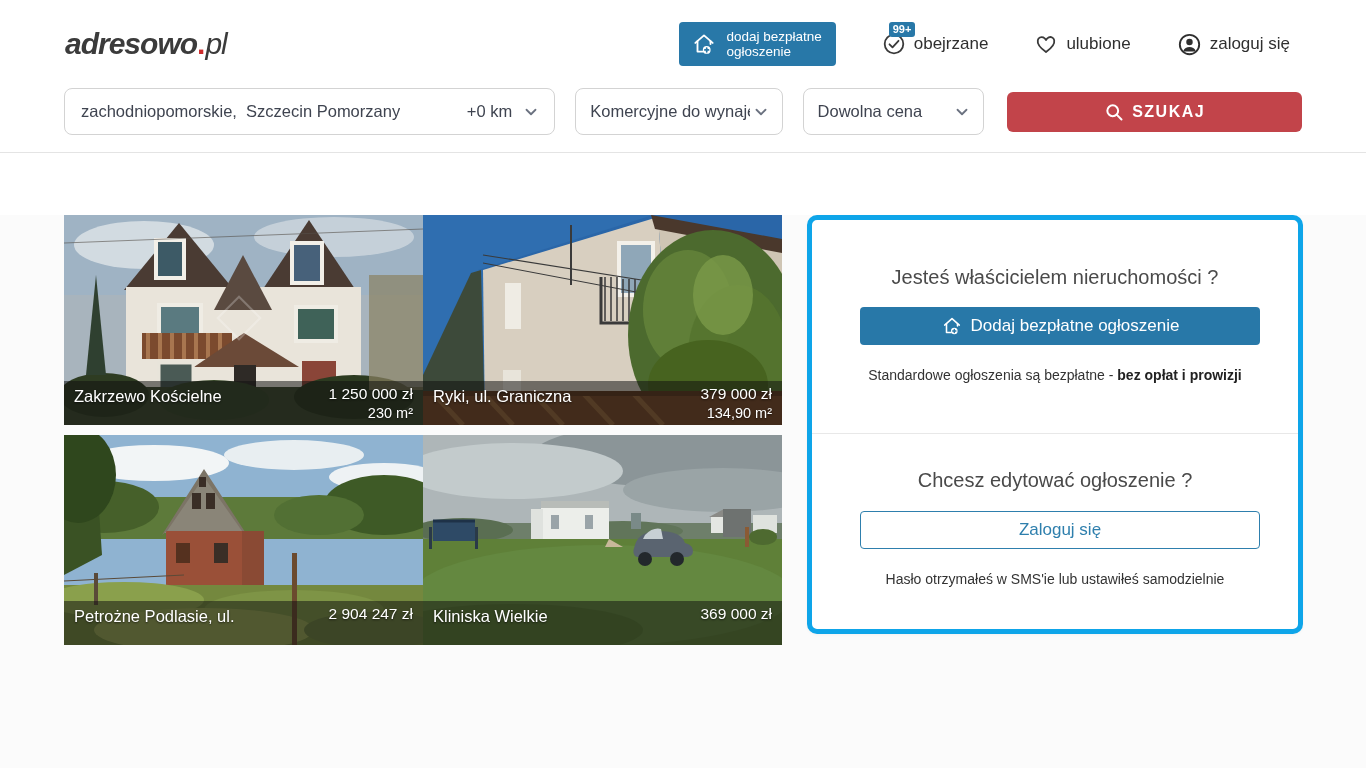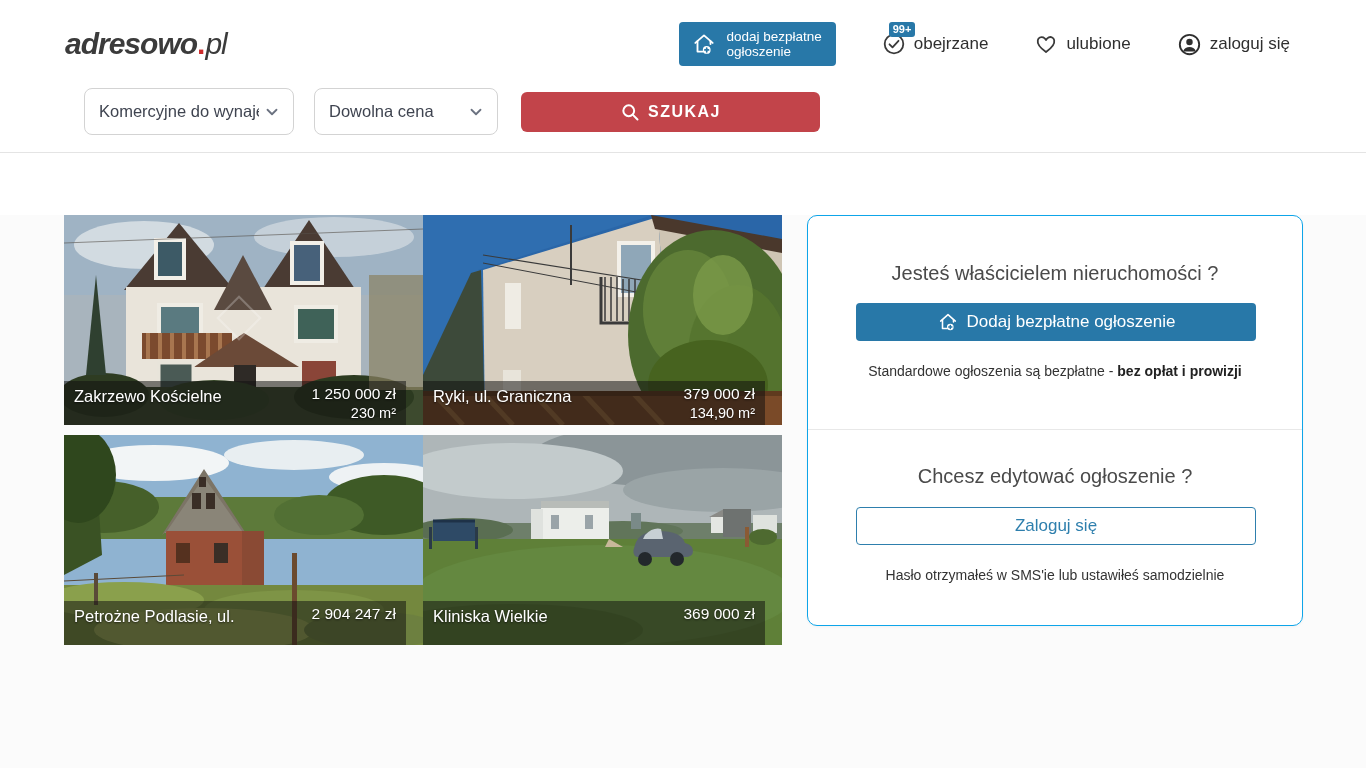--- a/index.html
+++ b/index.html
@@ -71,31 +71,31 @@
 
   .content-row { display:flex; align-items:flex-start; padding:0 63px 0 64px; margin-top:62px; }
 
   .listing-grid {
     width:718px; display:grid; grid-template-columns:359px 359px;
     column-gap:0; row-gap:10px;
   }
   .listing-card { position:relative; width:359px; height:210px; overflow:hidden; cursor:pointer; }
   .listing-card svg.photo { display:block; width:359px; height:210px; }
   .caption {
-    position:absolute; left:0; right:17px; bottom:0; height:44px;
+    position:absolute; left:0; right:0; bottom:0; height:44px;
     background:rgba(15,15,15,0.52); color:#fff;
     display:flex; justify-content:space-between; padding:3px 10px 0 10px;
   }
   .caption .loc { font-size:16.5px; padding-top:3px; text-shadow:0 1px 2px rgba(0,0,0,.6); }
   .caption .money { text-align:right; line-height:19px; text-shadow:0 1px 2px rgba(0,0,0,.6); }
   .caption .price { font-size:15.5px; }
   .caption .area  { font-size:14.5px; }
 
   
-  .sidebar { width:496px; margin-left:25px; background:#fff; border:1px solid #0ea5e9;
+  .sidebar { width:496px; margin-left:25px; background:#fff; border:5px solid #0ea5e9;
              border-radius:10px; box-shadow:0 1px 3px rgba(0,0,0,0.04); }
   .side-section { padding:45px 48px 50px 48px; text-align:center; }
   .side-section.second { padding:34px 48px 42px 48px; }
   .side-title { font-size:20px; font-weight:400; color:#4a4a4a; line-height:24px; }
   .side-btn-primary {
     margin-top:18px; width:400px; height:38px; border:none; border-radius:4px;
     background:#2878a8; color:#fff; font-size:17px;
     display:flex; align-items:center; justify-content:center; gap:8px; cursor:pointer;
     font-family:"Liberation Sans", sans-serif;
   }
@@ -165,20 +165,31 @@
             <circle cx="12" cy="9.6" r="3.1" fill="#2f2f2f"></circle>
             <path d="M5.8 18.6 C 7 15.6 9.3 14.4 12 14.4 C 14.7 14.4 17 15.6 18.2 18.6" fill="#2f2f2f"></path>
           </svg>
         </span>
         <span class="lbl">zaloguj się</span>
       </div>
     </div>
   </header>
 
   <div class="search-row">
+    <div class="field loc-field">
+      <span class="loc-text">zachodniopomorskie,  Szczecin Pomorzany</span>
+      <span class="radius">
+        <span>+0 km</span>
+        <span class="chev">
+          <svg width="18" height="18" viewBox="0 0 24 24" fill="none" stroke="#6b7280" stroke-width="2.4" stroke-linecap="round" stroke-linejoin="round">
+              <path d="M6 9 l6 6 6-6"></path>
+            </svg>
+        </span>
+      </span>
+    </div>
 
     <div class="field sel-cat">
       <span class="val">Komercyjne do wynaję</span>
       <span class="chev">
         <svg width="18" height="18" viewBox="0 0 24 24" fill="none" stroke="#6b7280" stroke-width="2.4" stroke-linecap="round" stroke-linejoin="round">
             <path d="M6 9 l6 6 6-6"></path>
           </svg>
       </span>
     </div>
 

